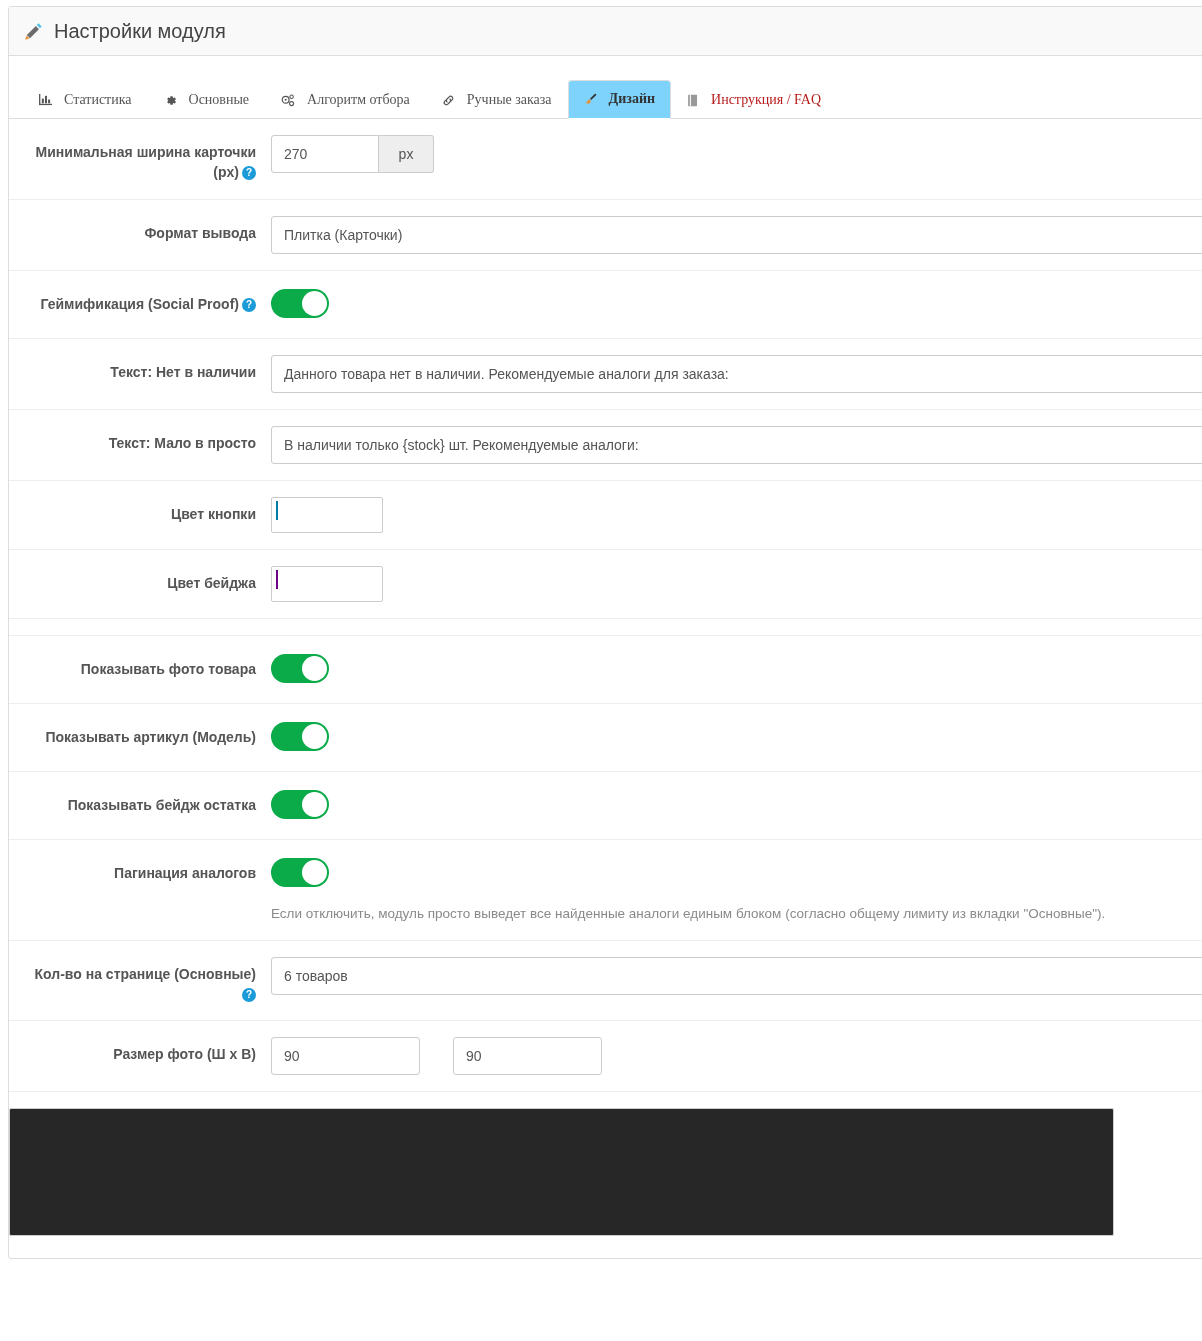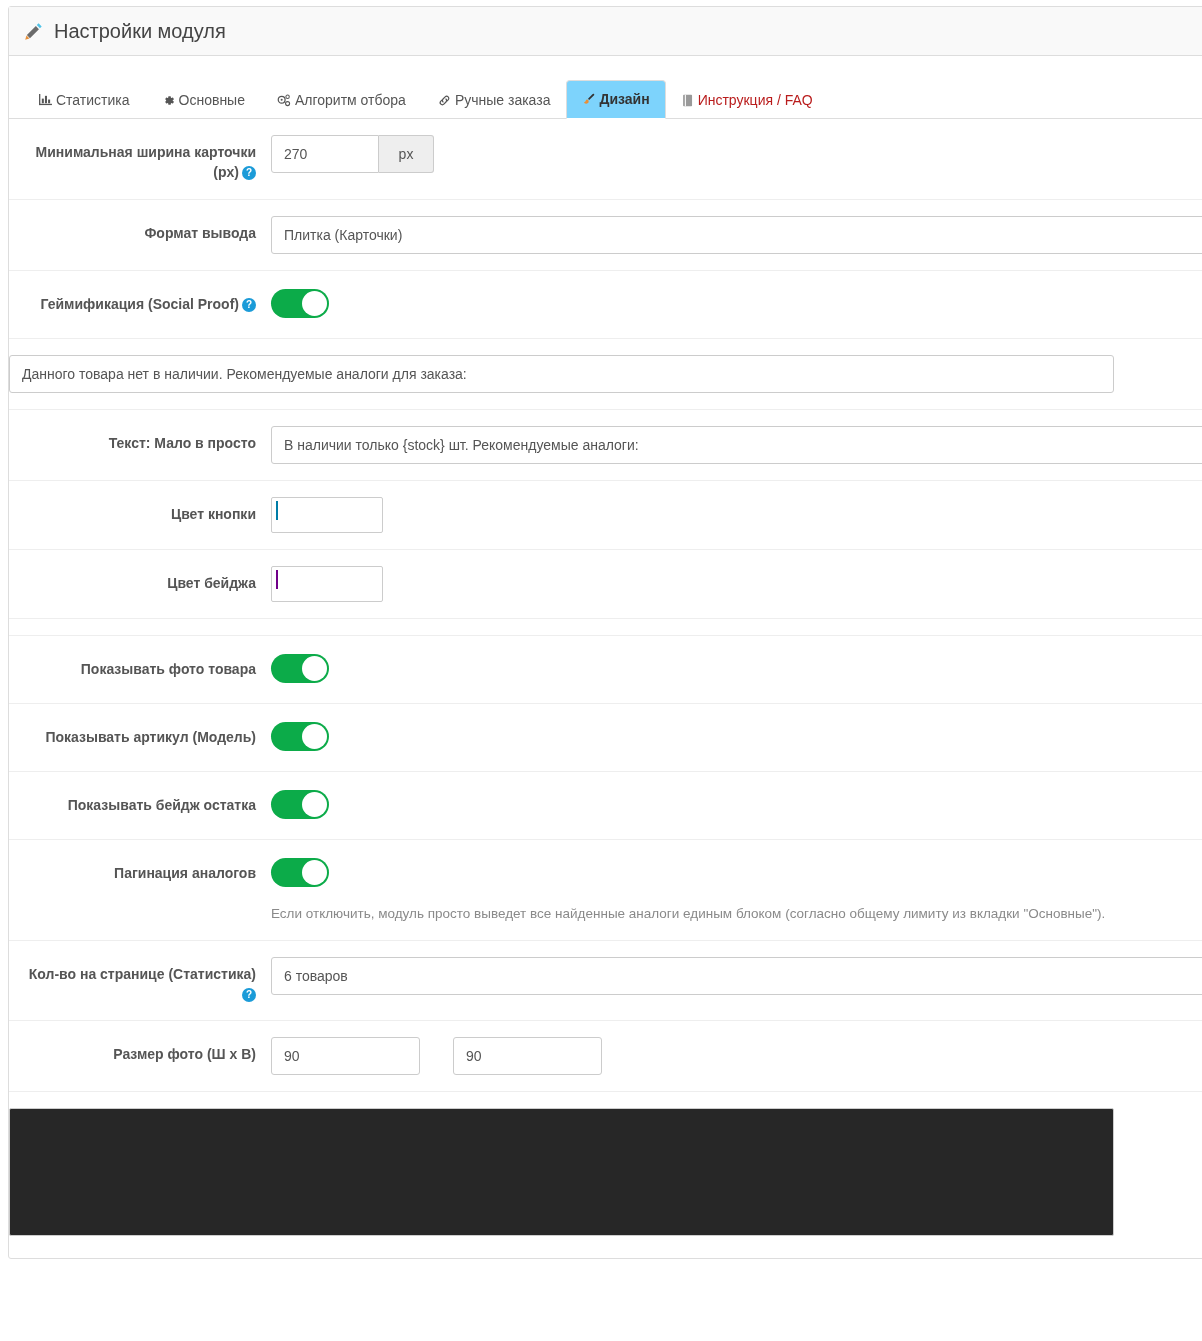--- a/index.html
+++ b/index.html
@@ -52,31 +52,32 @@
   
   .tab-bar {
     padding: 18px 14px 0 14px;
     border-bottom: 1px solid #ddd;
     display: flex;
     align-items: flex-end;
   }
   .tab {
     display: flex;
     align-items: center;
-    gap: 4px;
+    gap: 12px;
     padding: 9px 15px 10px 15px;
     font-size: 14px;
     color: #23a1d1;
     cursor: pointer;
     border: 1px solid transparent;
     border-bottom: none;
     border-radius: 4px 4px 0 0;
     margin-bottom: -1px;
     white-space: nowrap;
     line-height: 1.3;
+    font-family: Liberation Serif, serif;
   }
   .tab .tab-ico { color: #555; font-size: 13px; display:inline-flex; align-items:center;}
   .tab .tab-txt { color: #555; }
   .tab.active {
     background: #7dd3fc;
     border-color: #ddd;
     border-bottom: 1px solid #fff;
     margin-top: 6px;
   }
   .tab.active .tab-txt { color: #333; font-weight: bold; }
@@ -344,20 +345,23 @@
     <div class="row">
       <div class="lbl">
         <span>Геймификация (Social Proof)</span><span class="help-ico">?</span>
       </div>
       <div class="ctl">
         <div class="toggle on"><span class="knob"></span></div>
       </div>
     </div>
 
     <div class="row">
+      <div class="lbl">
+        <span>Текст: Нет в наличии</span>
+      </div>
       <div class="ctl">
         <input class="inp inp-wide" type="text" value="Данного товара нет в наличии. Рекомендуемые аналоги для заказа:" style="">
       </div>
     </div>
 
     <div class="row">
       <div class="lbl">
         <span>Текст: Мало в просто</span>
       </div>
       <div class="ctl">
@@ -419,21 +423,21 @@
         <span>Пагинация аналогов</span>
       </div>
       <div class="ctl">
         <div class="toggle on"><span class="knob"></span></div>
         <div class="help-text">Если отключить, модуль просто выведет все найденные аналоги единым блоком (согласно общему лимиту из вкладки "Основные").</div>
       </div>
     </div>
 
     <div class="row">
       <div class="lbl">
-        <span>Кол-во на странице (Статистика)</span><span class="help-ico">?</span>
+        <span>Кол-во на странице (Основные)</span><span class="help-ico">?</span>
       </div>
       <div class="ctl">
         <div class="sel">6 товаров</div>
       </div>
     </div>
 
     <div class="row">
       <div class="lbl">
         <span>Размер фото (Ш х В)</span>
       </div>

